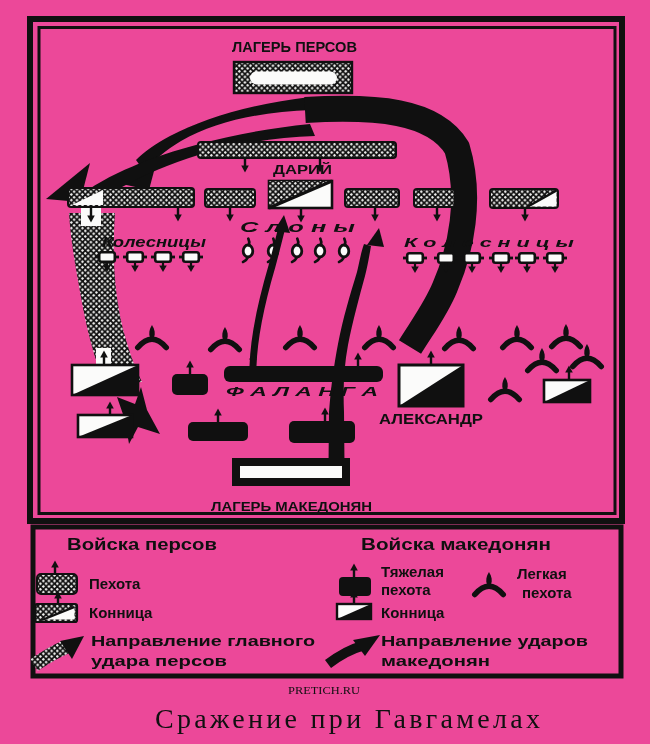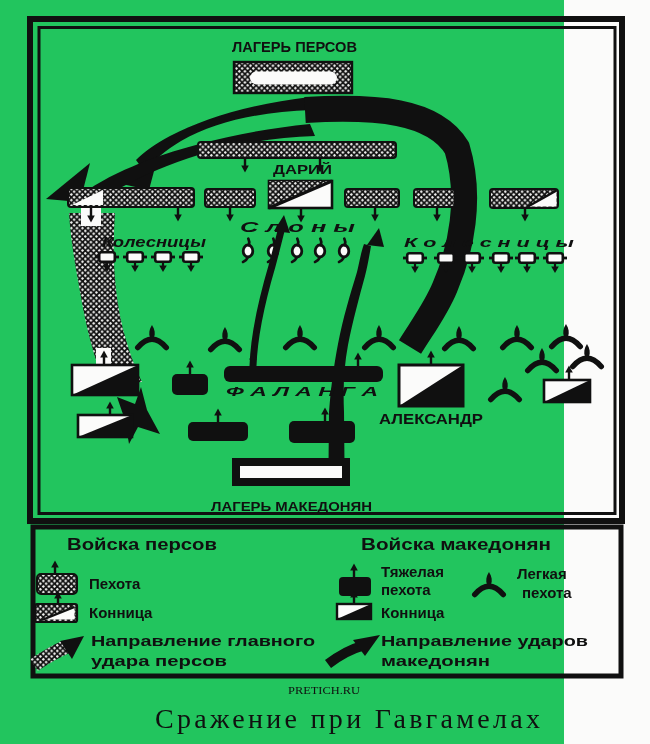--- a/index.html
+++ b/index.html
@@ -1,16 +1,16 @@
 <!DOCTYPE html>
 <html><head>
 <meta charset="utf-8">
 <style>
 html,body{margin:0;padding:0;background:#fbfbfa;}
-#page{position:relative;width:564px;height:744px;background:#22c55e;font-family:"Liberation Sans",sans-serif;}
+#page{position:relative;width:650px;height:744px;background:#ec4899;font-family:"Liberation Sans",sans-serif;}
 svg text{fill:#101010;}
 </style>
 </head>
 <body>
 <div id="page">
 <svg width="650" height="744" viewBox="0 0 650 744" xmlns="http://www.w3.org/2000/svg">
 <defs>
 <pattern id="ht" width="5.6" height="5.6" patternUnits="userSpaceOnUse">
 <rect width="5.6" height="5.6" fill="#131313"></rect>
 <rect x="0.2" y="0.2" width="2.2" height="2.2" fill="#f4f4f2" transform="rotate(45 1.3 1.3)"></rect>

